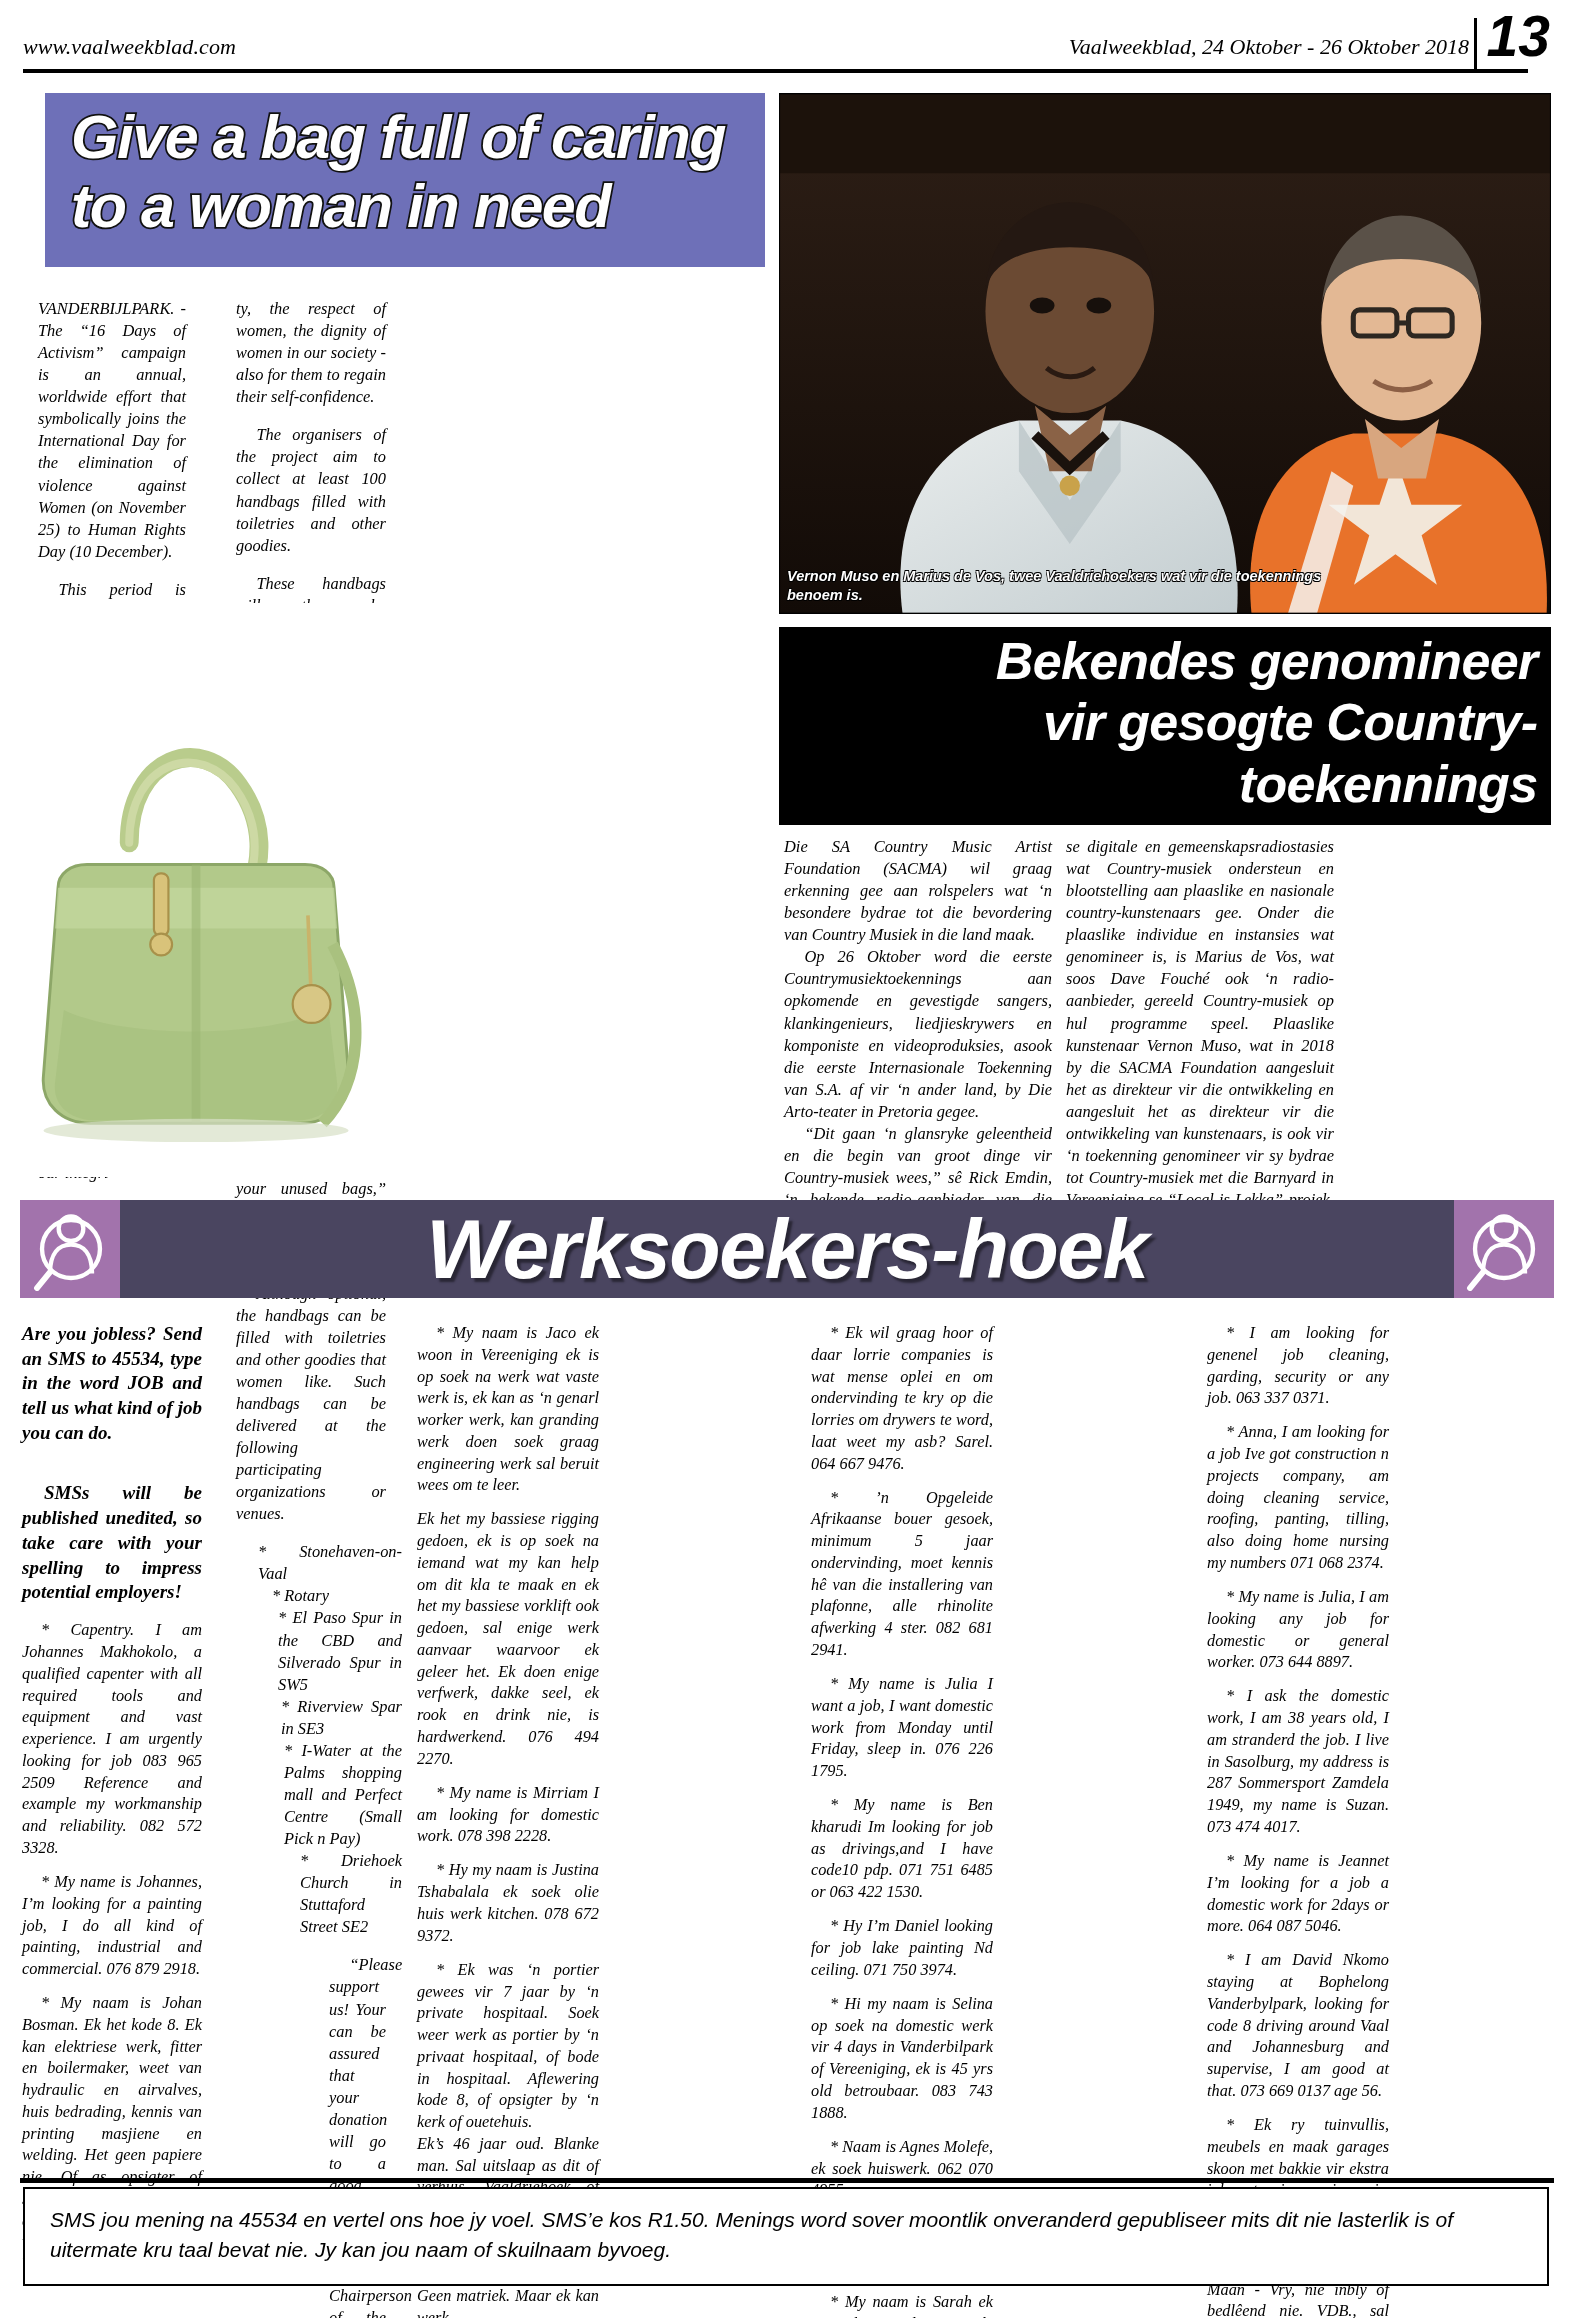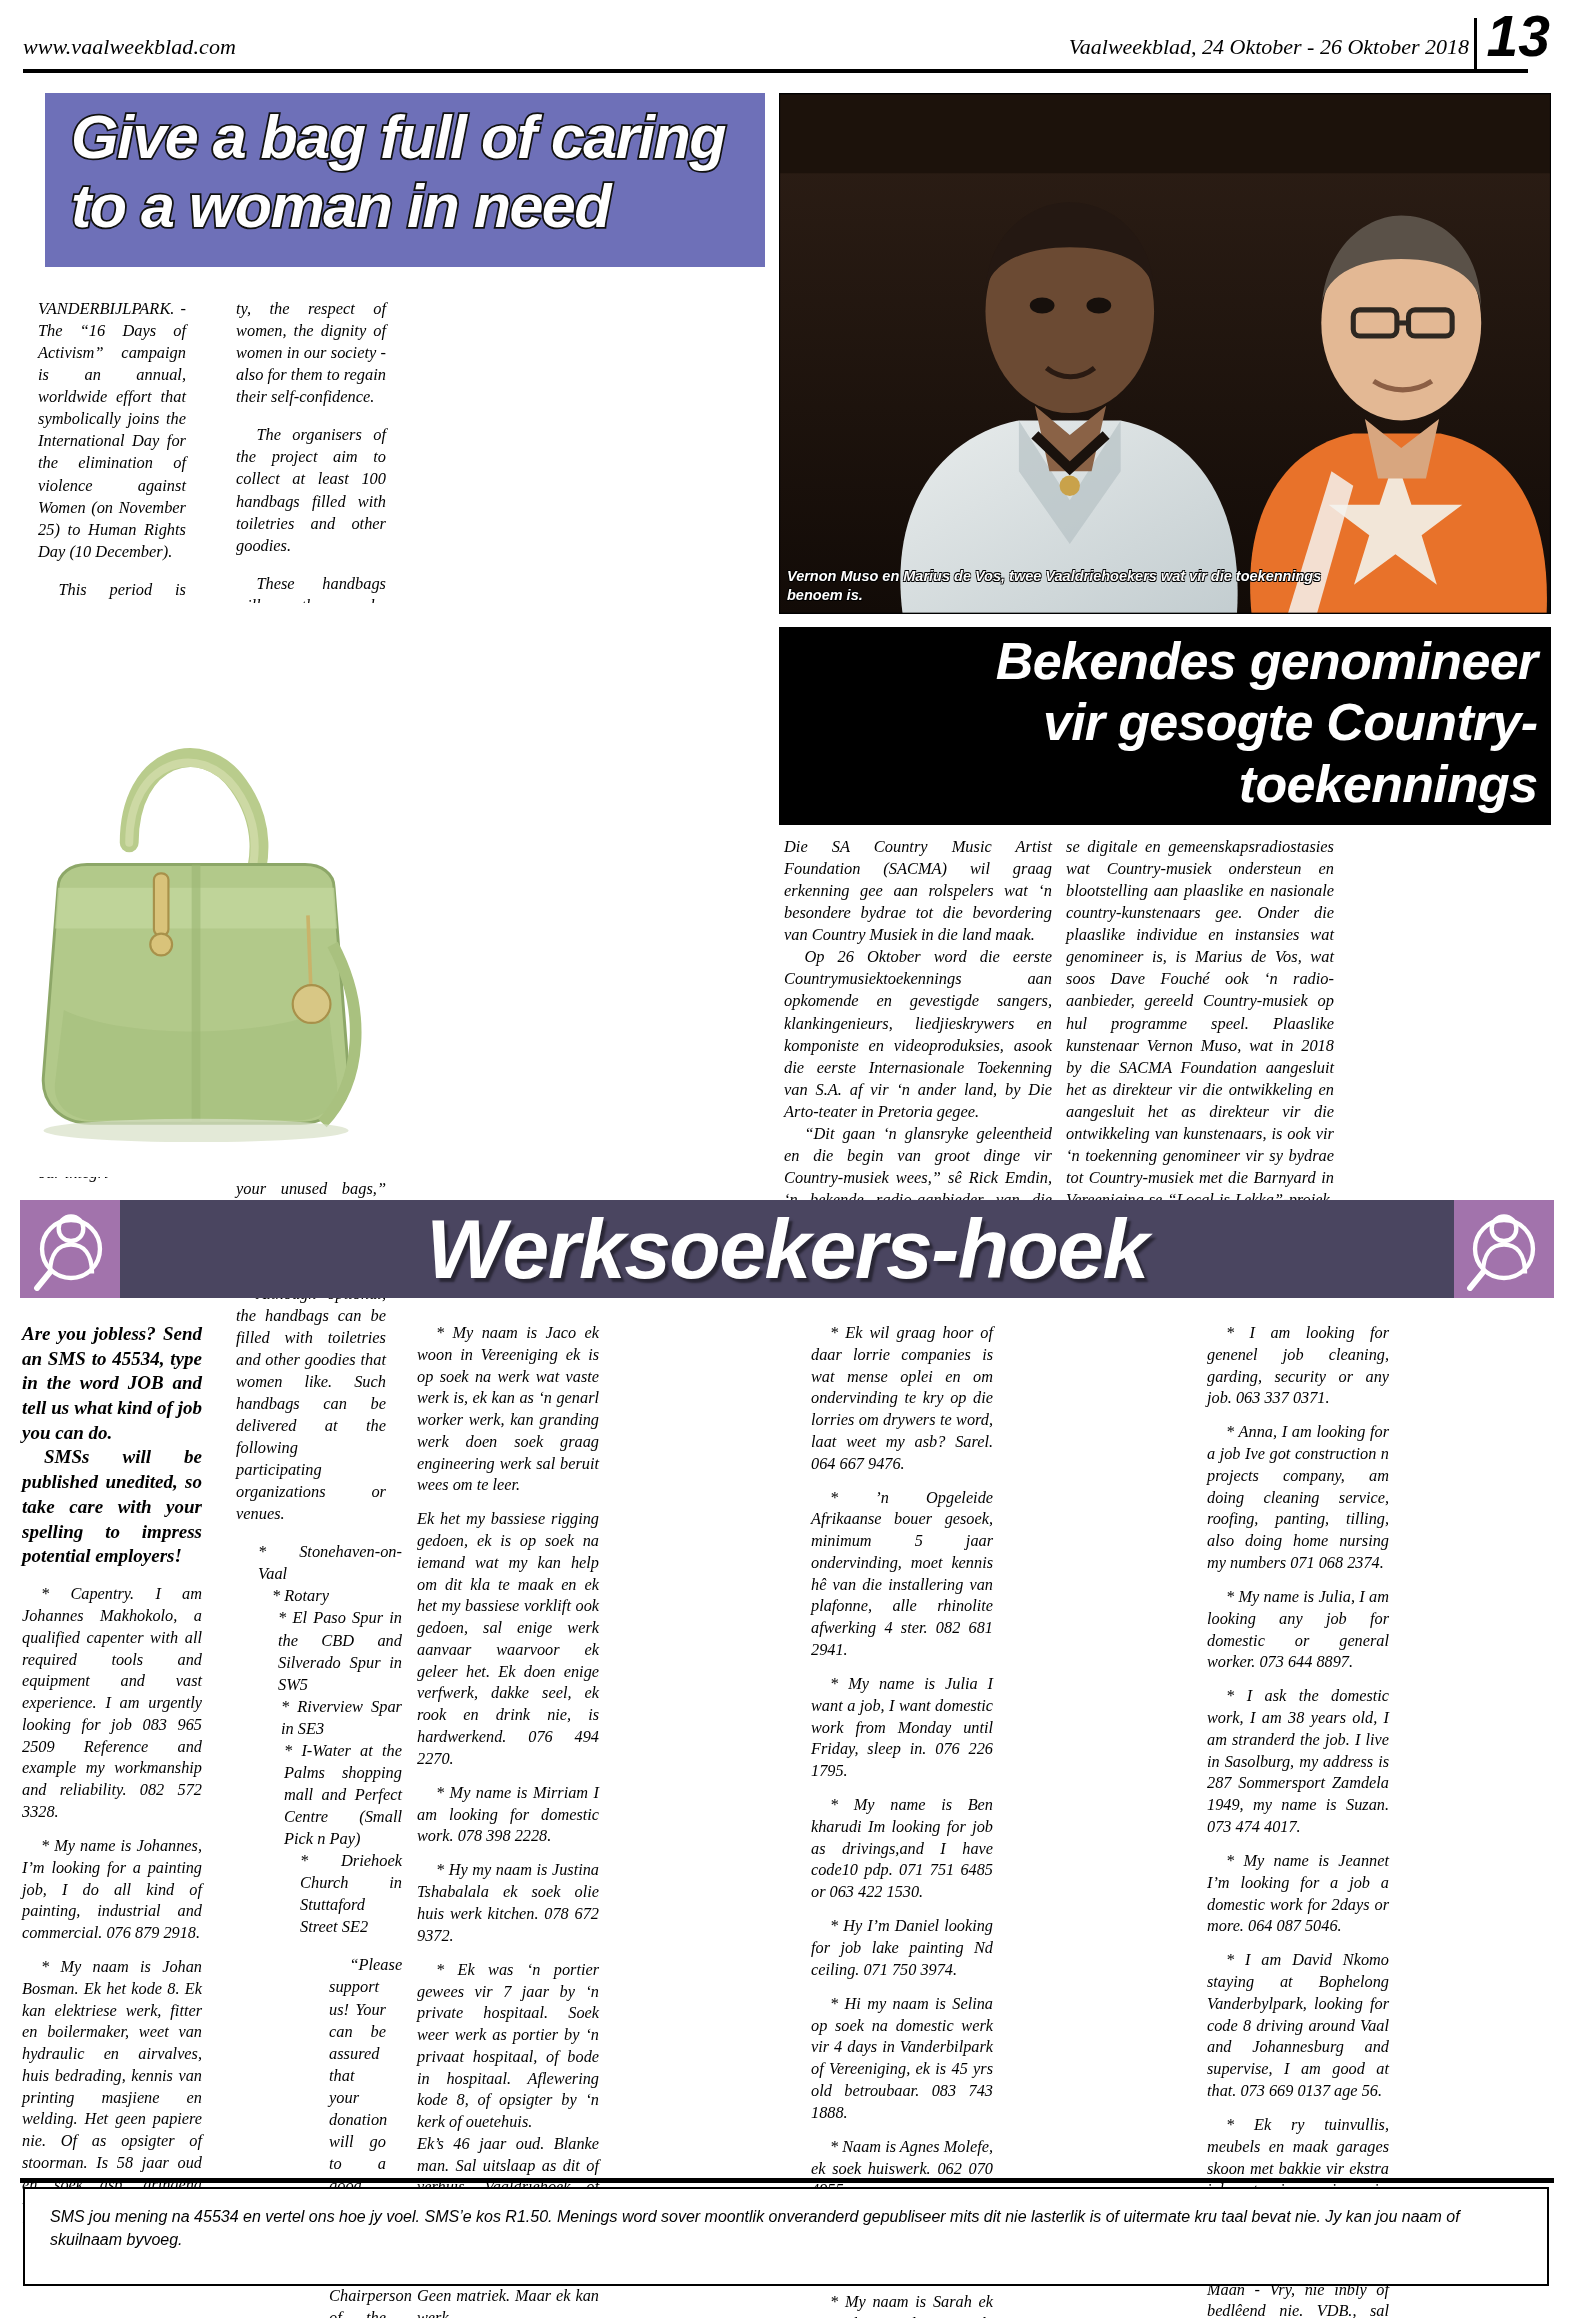--- a/index.html
+++ b/index.html
@@ -54,30 +54,30 @@
     text-shadow:3.6px 3.6px 2.2px rgba(0,0,0,.45);}
   .ws-icon{position:absolute;top:1207px;width:86px;height:84px;}
 
   
   .cl-col{position:absolute;top:1322px;font-size:16.3px;line-height:1.335;text-align:justify;}
   .cl-col p{margin:0 0 12.4px 0;text-indent:19px;}
   .cl-col p.cont{text-indent:0;margin-bottom:12.4px;}
   .cl-col p.tight{margin-bottom:0;}
   .cl-intro{font-weight:bold;font-size:19px;line-height:1.30;}
   .cl-intro p{text-indent:0;margin:0;}
-  .cl-intro p.ind{text-indent:22px;}
+  .cl-intro p.ind{text-indent:22px;margin-top:36px;}
   .cl-c1{left:22px;width:180px;}
   .cl-c3{left:417px;width:182px;}
   .cl-c5{left:811px;width:182px;}
   .cl-c7{left:1207px;width:182px;}
 
   
   .ft-rule{position:absolute;left:20.4px;top:2178px;width:1534px;height:5.1px;background:#000;}
   .ft-box{position:absolute;left:23px;top:2187px;width:1522px;height:95px;border:2.9px solid #000;background:#fff;}
-  .ft-box p{margin:0;padding:16px 25px 0 25px;font-family:"Liberation Sans",sans-serif;font-size:16px;line-height:1.44;}
+  .ft-box p{margin:0;padding:16px 25px 0 25px;font-family:"Liberation Sans",sans-serif;font-size:21px;line-height:1.44;}
 </style>
 </head>
 <body>
 
 <div class="page">
 
   <div class="masthead">
     <div class="mh-url">www.vaalweekblad.com</div>
     <div class="mh-date">Vaalweekblad, 24 Oktober - 26 Oktober 2018</div>
     <div class="mh-divider"></div>

